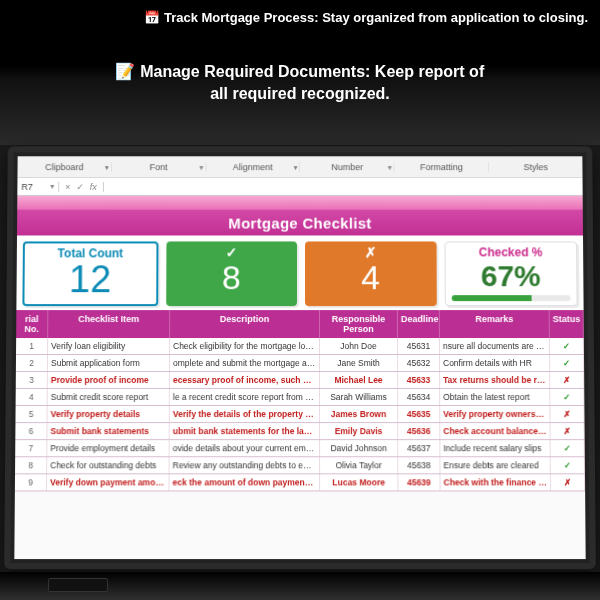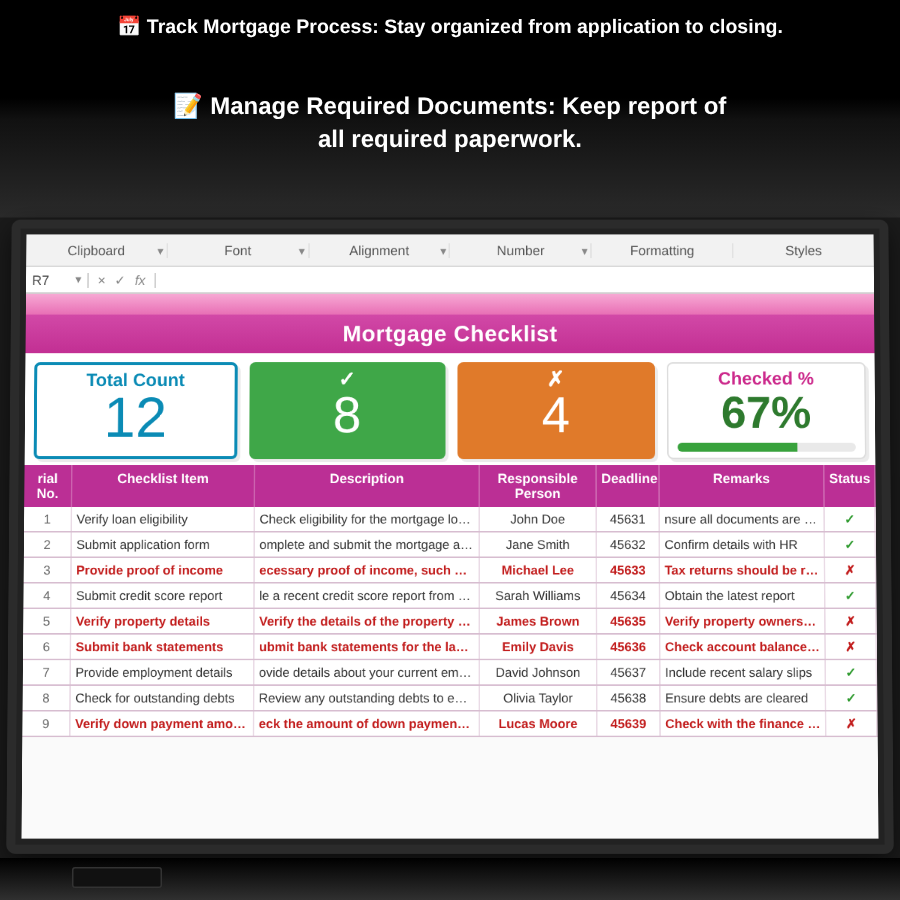--- a/index.html
+++ b/index.html
@@ -1,20 +1,20 @@
 <!DOCTYPE html>
 <html><head>
 <meta charset="utf-8">
 <style>
 * { margin: 0; padding: 0; box-sizing: border-box; }
 body { font-family: -apple-system, Helvetica, Arial, sans-serif; background: #1a1a1a; width: 600px; height: 600px; overflow: hidden; position: relative; }
 
 
 .promo { width: 100%; height: 145px; background: linear-gradient(180deg,#000 0%, #000 45%, #111 55%, #2a2a2a 100%); color: #fff; padding: 8px 12px 0 12px; }
-.promo-line1 { font-size: 13px; font-weight: 700; text-align: center; padding-top: 2px; }
+.promo-line1 { font-size: 13px; font-weight: 700; text-align: right; padding-top: 2px; }
 .promo-line2 { font-size: 16px; font-weight: 700; text-align: center; margin-top: 36px; line-height: 1.35; }
 
 
 .monitor { position: absolute; left: 6px; right: 6px; top: 145px; bottom: 32px; background: #222; border: 6px solid #2b2b2b; border-radius: 6px; box-shadow: 0 6px 18px rgba(0,0,0,.6); transform: perspective(1200px) rotateX(2deg); overflow: hidden; }
 .screen { position: absolute; inset: 4px; background: #fafafa; overflow: hidden; }
 
 
 .ribbon { height: 22px; background: #f2f2f2; border-bottom: 1px solid #d9d9d9; display: flex; align-items: center; font-size: 9px; color: #555; }
 .ribbon .grp { flex: 1; text-align: center; border-right: 1px solid #e2e2e2; position: relative; }
 .ribbon .grp:last-child { border-right: none; }
@@ -85,21 +85,21 @@
 <body>
 
 <div class="promo">
   <div class="promo-line1">
     <span>📅</span>
     <span>Track Mortgage Process: Stay organized from application to closing.</span>
   </div>
   <div class="promo-line2">
     <span>📝</span>
     <span>Manage Required Documents: Keep report of</span><br>
-    <span>all required paperwork.</span>
+    <span>all required recognized.</span>
   </div>
 </div>
 
 <div class="monitor">
   <div class="screen">
 
     <div class="ribbon">
       <div class="grp"><span>Clipboard</span><span class="dlg">▾</span></div>
       <div class="grp"><span>Font</span><span class="dlg">▾</span></div>
       <div class="grp"><span>Alignment</span><span class="dlg">▾</span></div>

